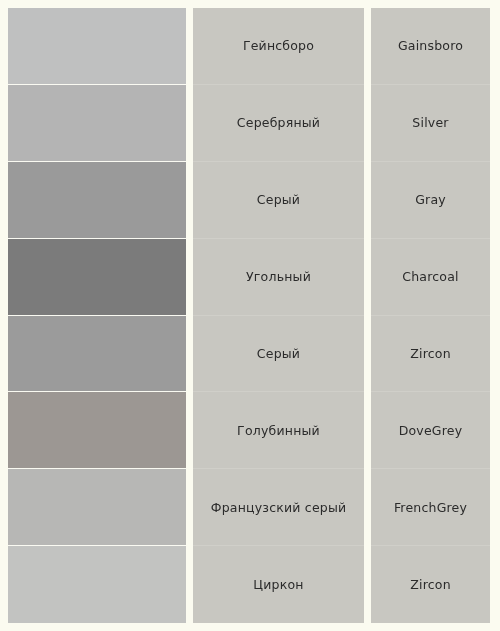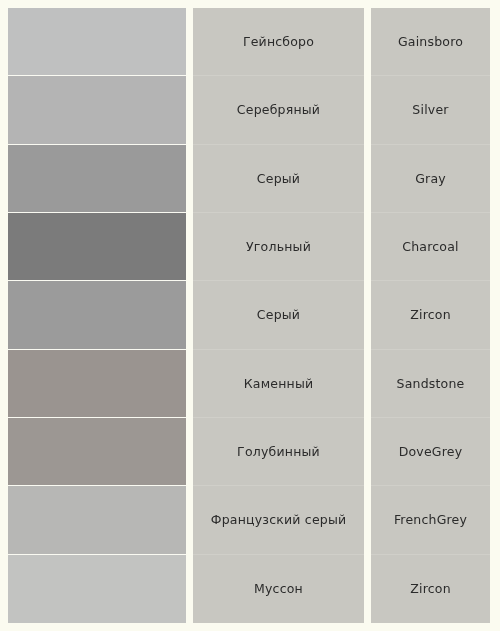--- a/index.html
+++ b/index.html
@@ -128,31 +128,20 @@
       <div class="gutter"></div>
       <div class="label-cell ru">
         <span class="label-text">Серый</span>
       </div>
       <div class="gutter"></div>
       <div class="label-cell en">
         <span class="label-text">Zircon</span>
       </div>
     </div>
     <div class="palette-row">
-      <div class="swatch-cell" style="background-color: rgb(154, 148, 144);"></div>
-      <div class="gutter"></div>
-      <div class="label-cell ru">
-        <span class="label-text">Каменный</span>
-      </div>
-      <div class="gutter"></div>
-      <div class="label-cell en">
-        <span class="label-text">Sandstone</span>
-      </div>
-    </div>
-    <div class="palette-row">
       <div class="swatch-cell" style="background-color: rgb(156, 151, 147);"></div>
       <div class="gutter"></div>
       <div class="label-cell ru">
         <span class="label-text">Голубинный</span>
       </div>
       <div class="gutter"></div>
       <div class="label-cell en">
         <span class="label-text">DoveGrey</span>
       </div>
     </div>
@@ -164,20 +153,20 @@
       </div>
       <div class="gutter"></div>
       <div class="label-cell en">
         <span class="label-text">FrenchGrey</span>
       </div>
     </div>
     <div class="palette-row">
       <div class="swatch-cell" style="background-color: rgb(194, 195, 193);"></div>
       <div class="gutter"></div>
       <div class="label-cell ru">
-        <span class="label-text">Муссон</span>
+        <span class="label-text">Циркон</span>
       </div>
       <div class="gutter"></div>
       <div class="label-cell en">
         <span class="label-text">Zircon</span>
       </div>
     </div>
   </div>
 
 </body></html>

